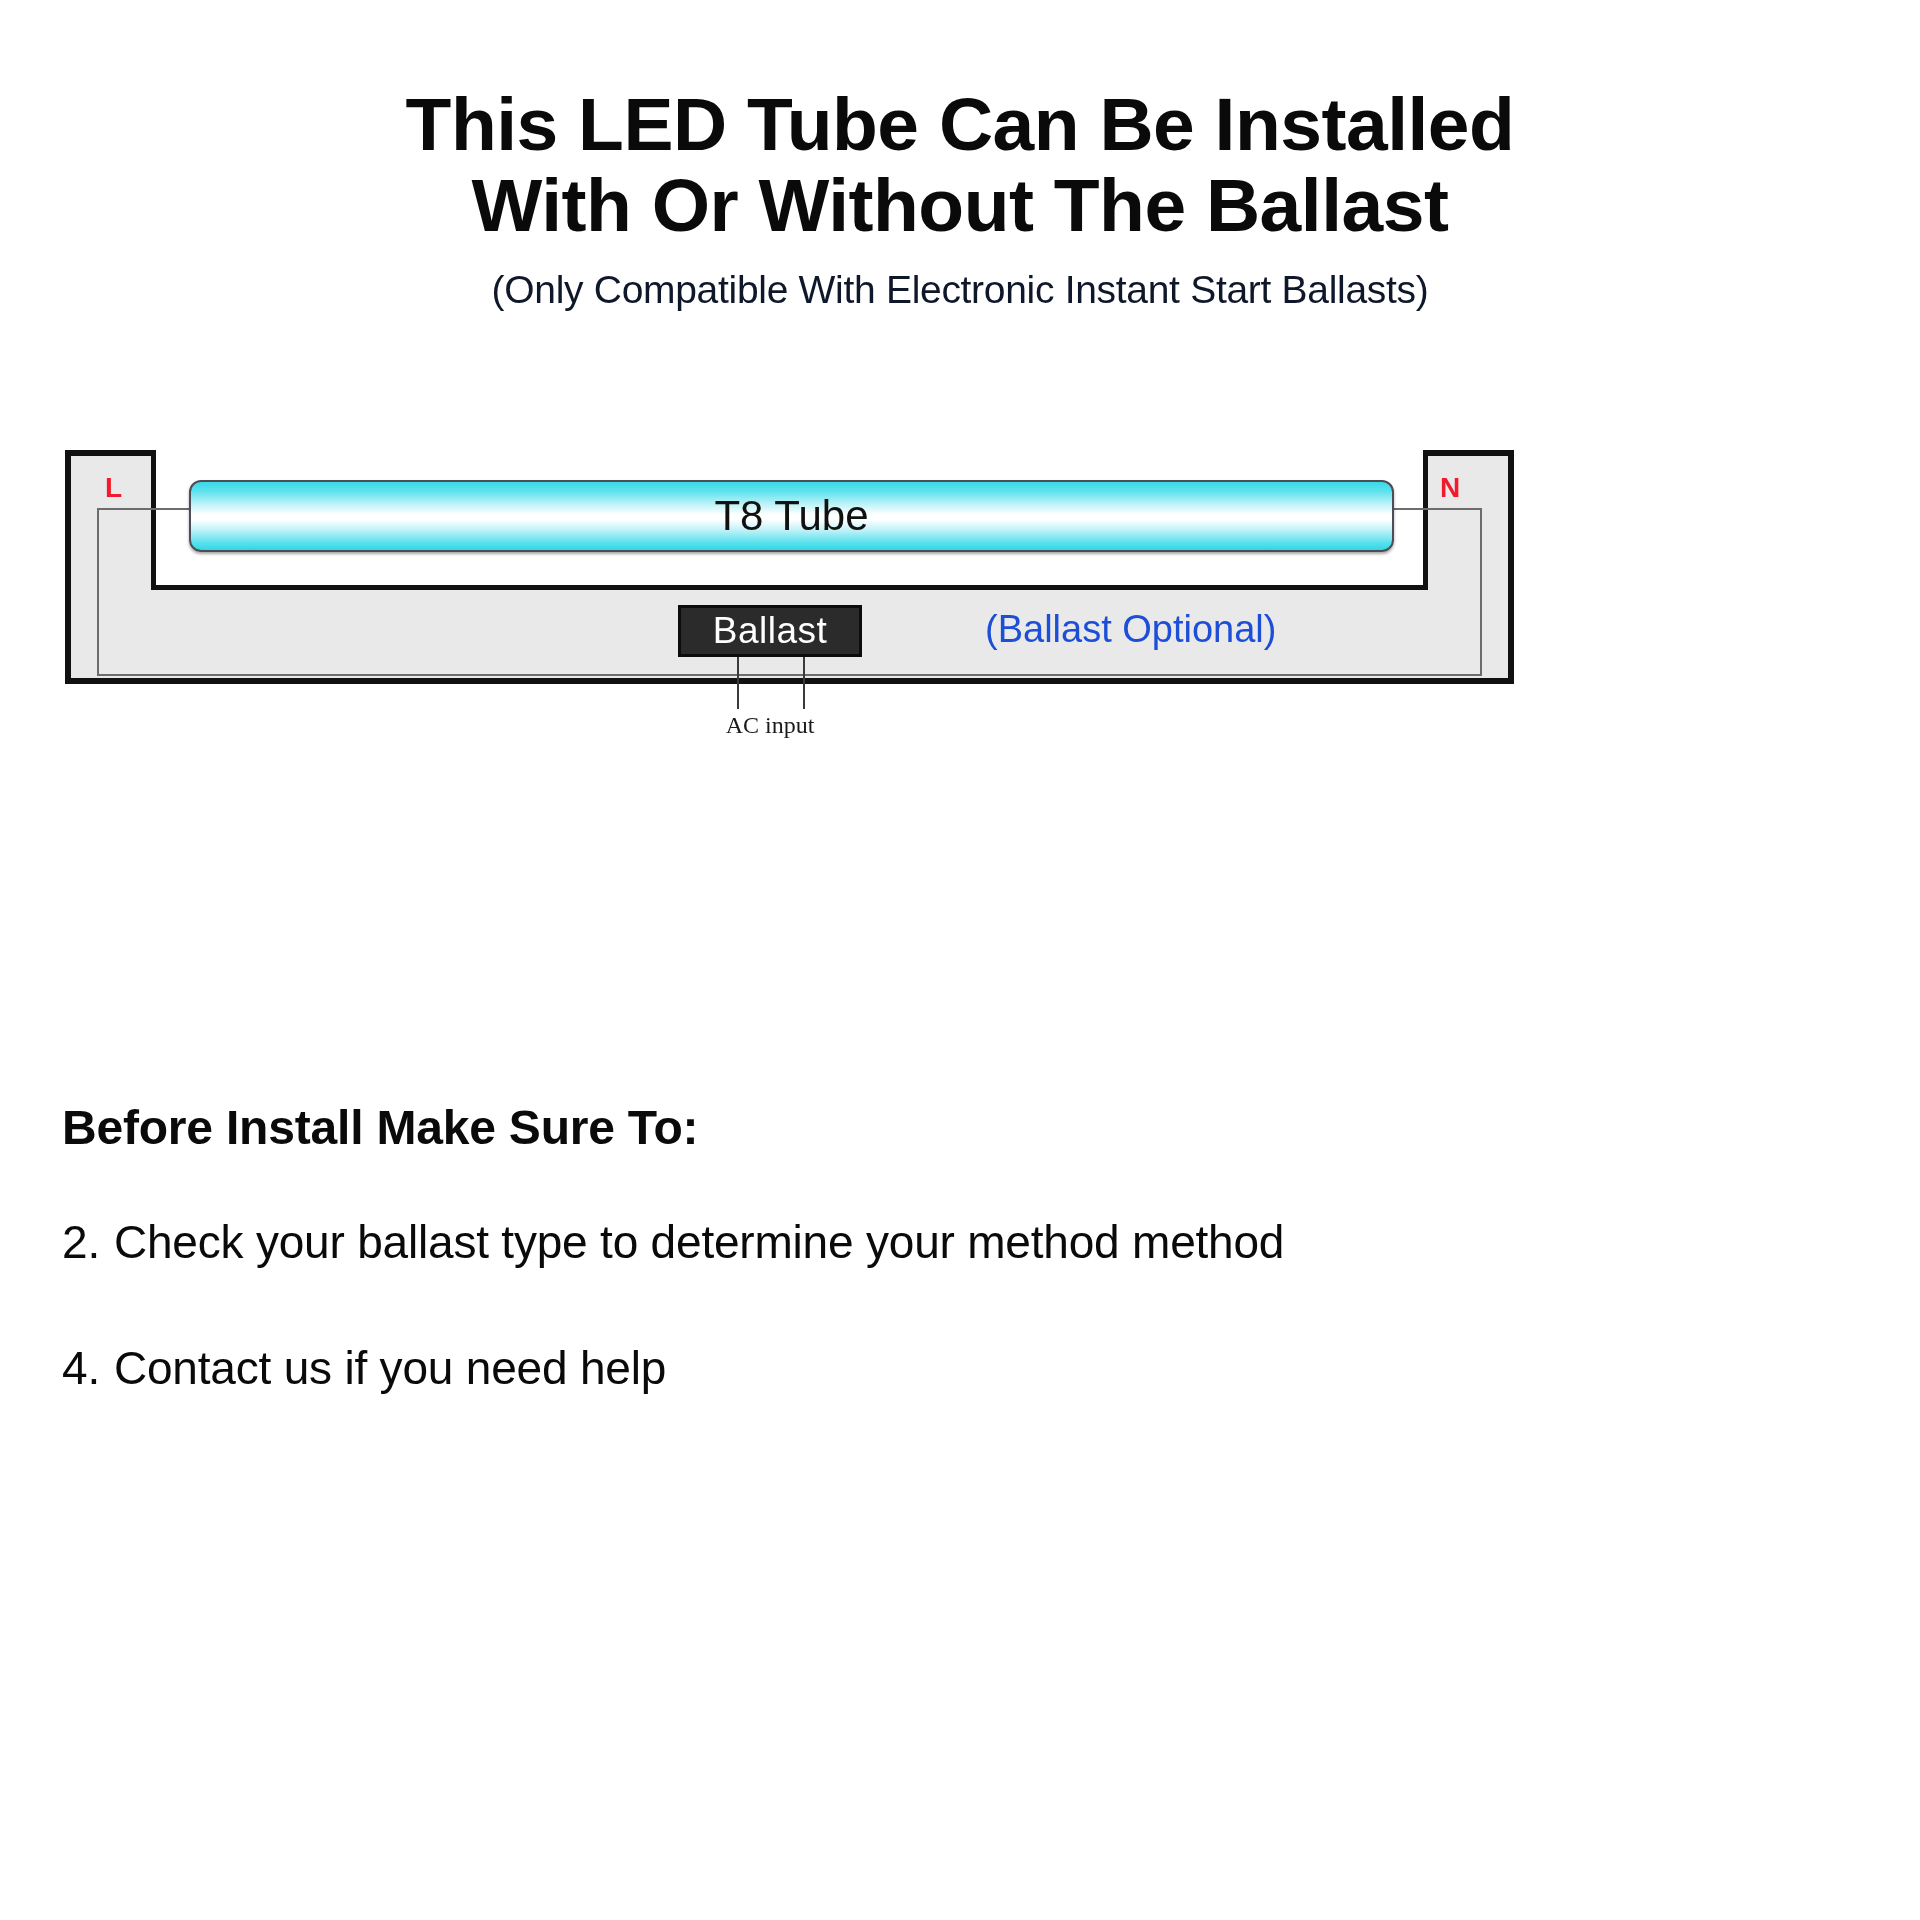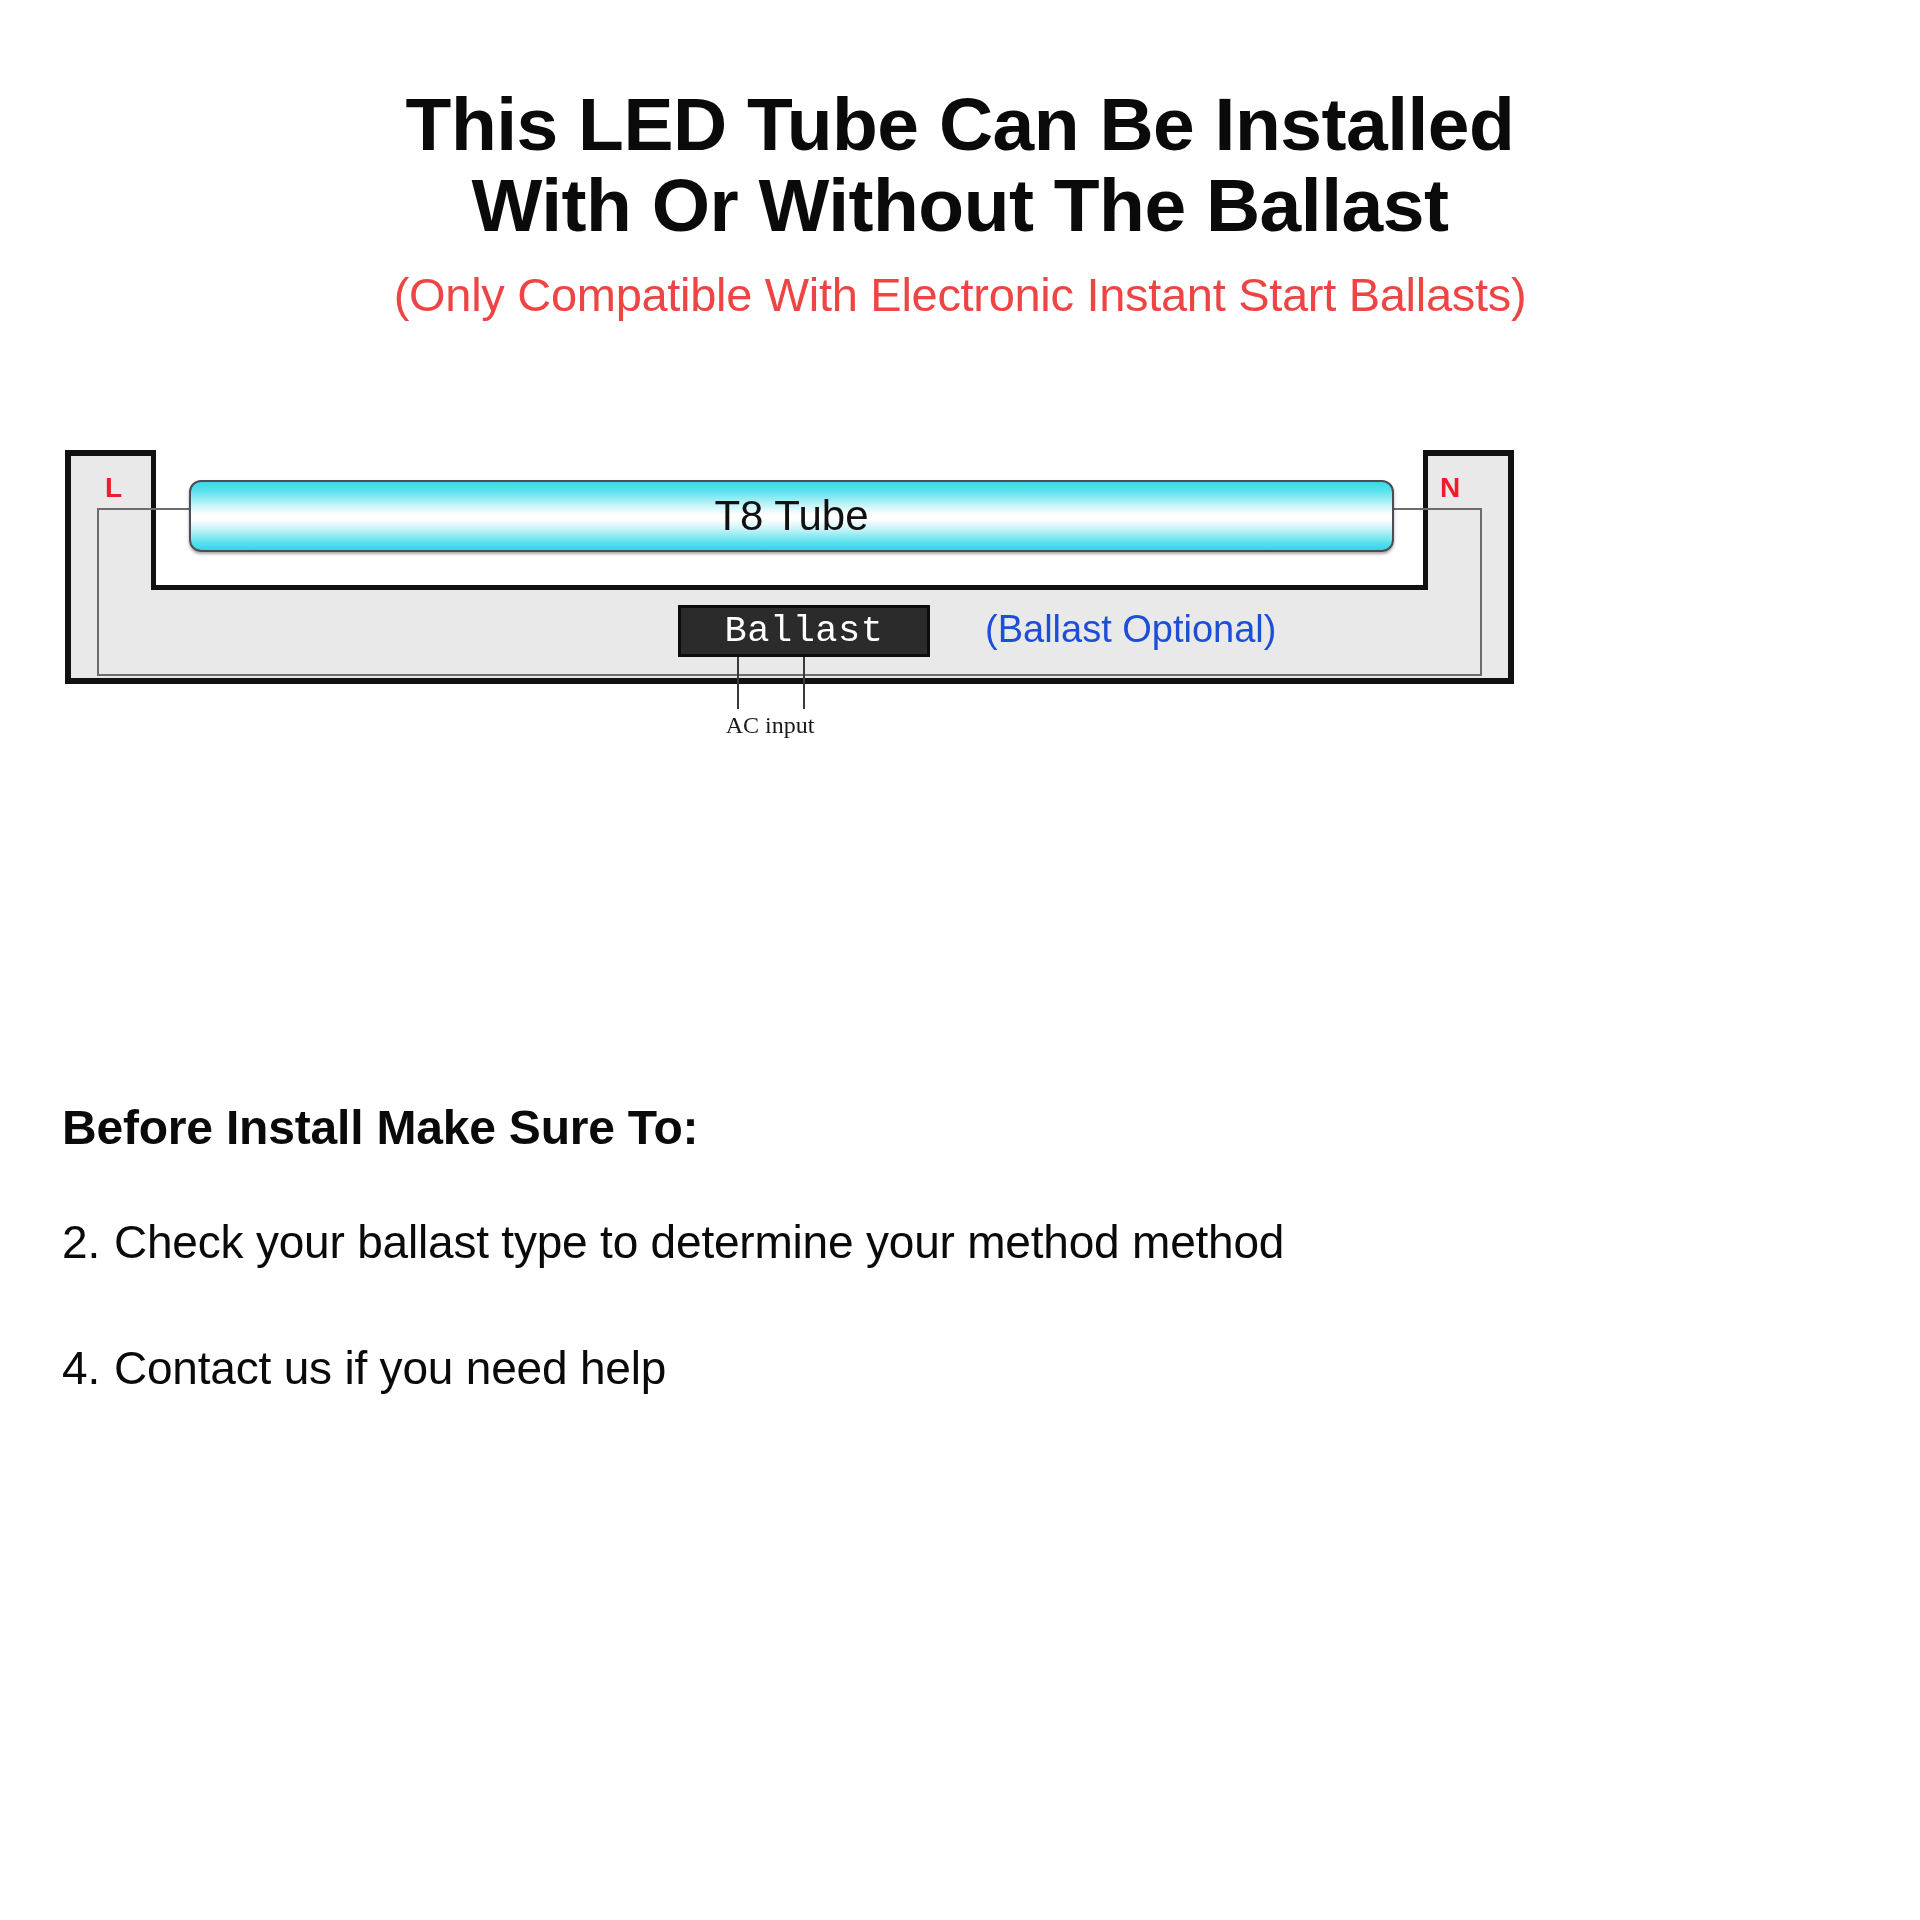--- a/index.html
+++ b/index.html
@@ -27,24 +27,24 @@
   .title {
     font-size: 75px;
     font-weight: bold;
     line-height: 1.08;
     letter-spacing: -0.5px;
     color: #0a0a0a;
     margin: 0;
     padding: 0 80px;
   }
   .subtitle {
-    font-size: 47px;
+    font-size: 39px;
     font-weight: normal;
     line-height: 1.15;
-    color: #ef4444;
+    color: #0f172a;
     margin: 22px 0 0 0;
     letter-spacing: -0.3px;
   }
 
   
   .diagram {
     position: absolute;
     left: 65px;
     top: 440px;
     width: 1450px;
@@ -143,29 +143,28 @@
     color: #f01c2e;
   }
   .term-l { left: 40px; top: 32px; }
   .term-n { left: 1375px; top: 32px; }
 
   
   .ballast-box {
     position: absolute;
     left: 613px;
     top: 165px;
-    width: 252px;
+    width: 184px;
     height: 52px;
     background: #2b2b2b;
     border: 3px solid #0c0c0c;
     box-sizing: border-box;
     display: flex;
     align-items: center;
     justify-content: center;
-    font-family: Liberation Mono, monospace;
   }
   .ballast-label {
     color: #ffffff;
     font-size: 37px;
     font-weight: normal;
     letter-spacing: 0.5px;
   }
 
   
   .ballast-optional {

